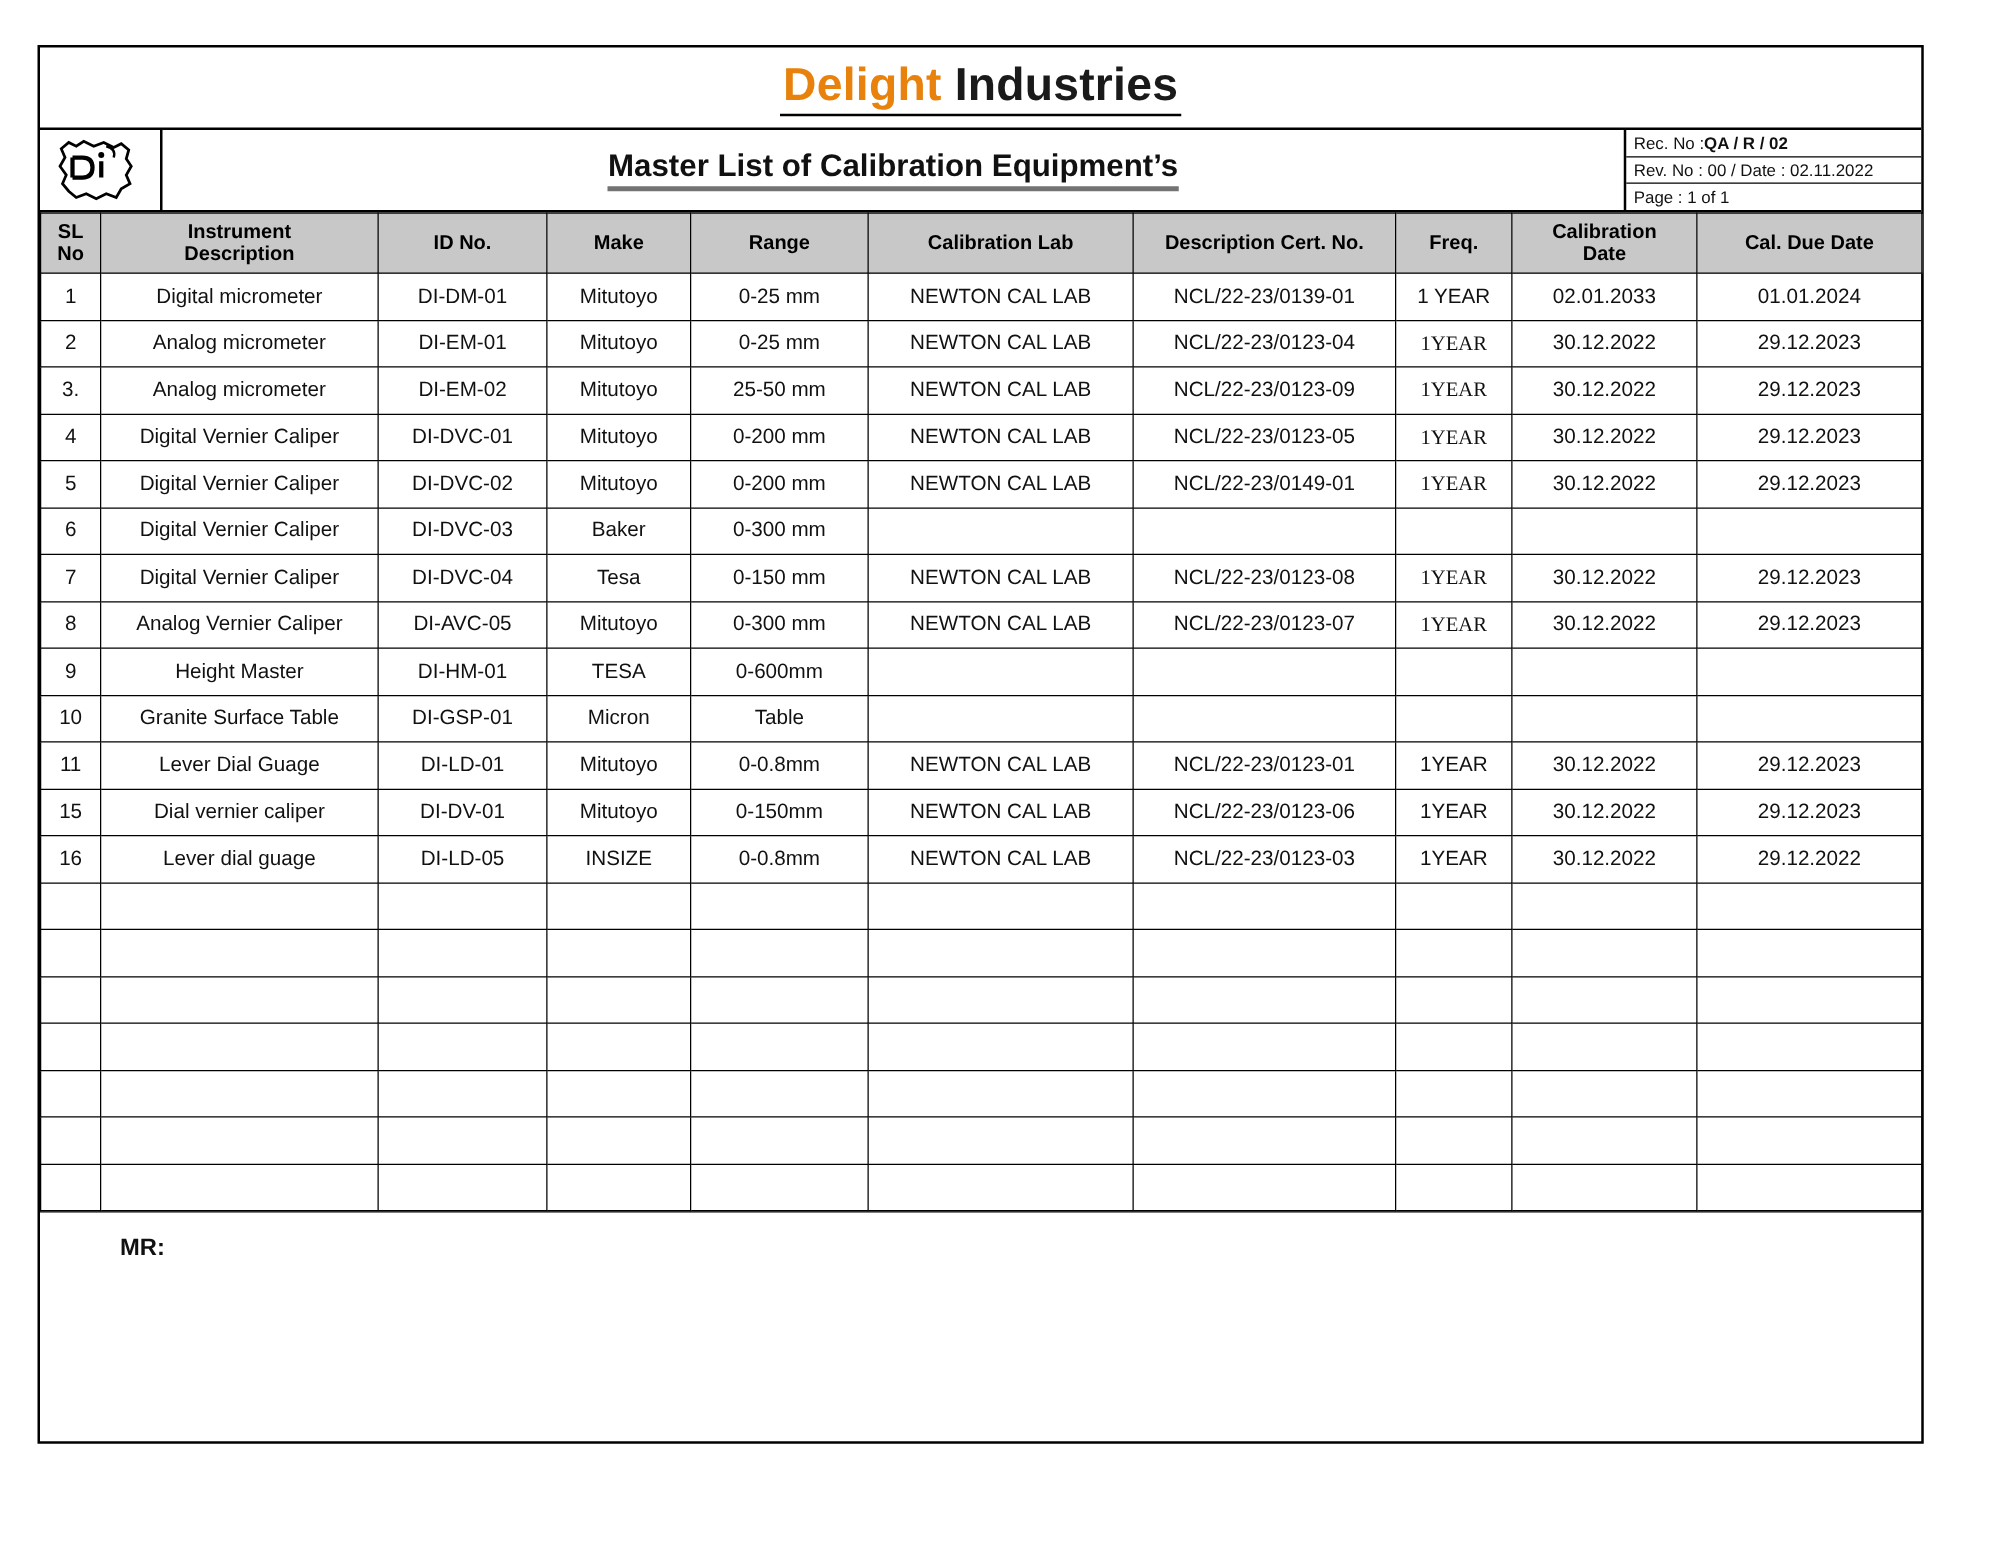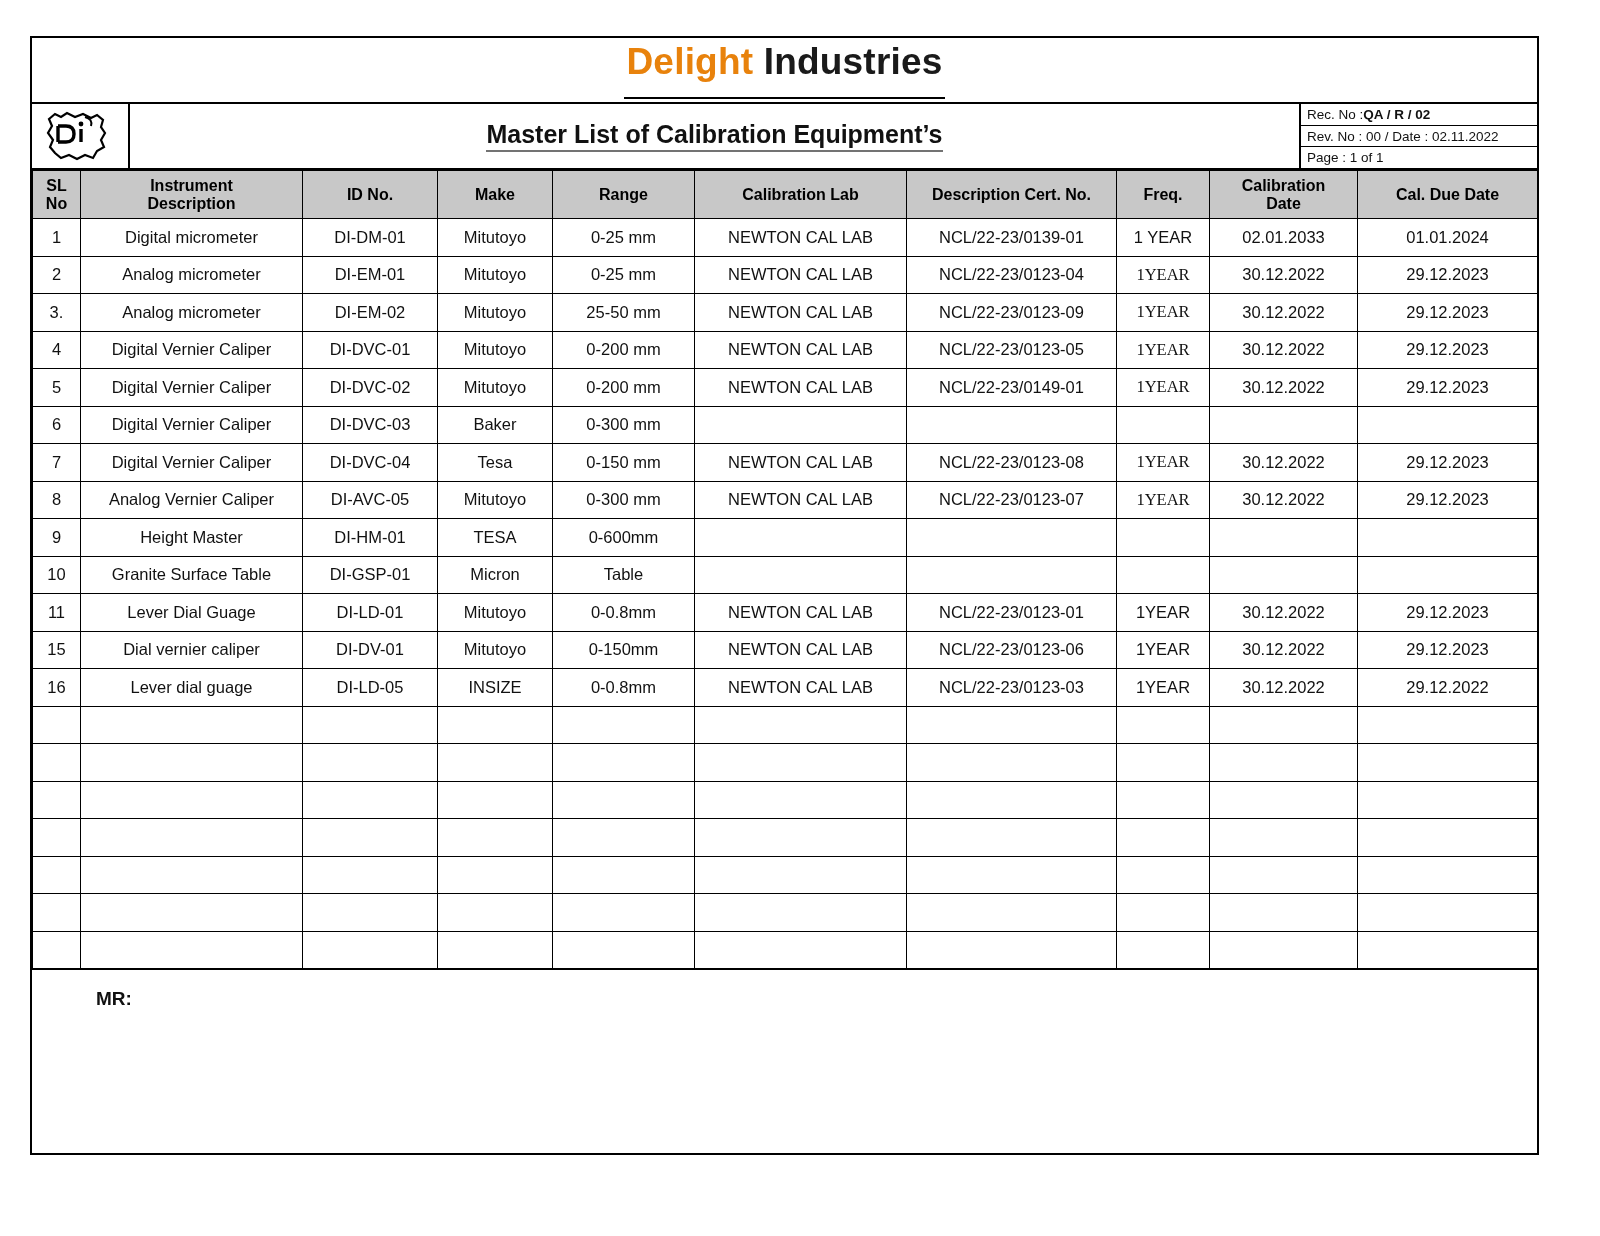--- a/index.html
+++ b/index.html
@@ -31,21 +31,21 @@
     display: flex;
     align-items: center;
     justify-content: center;
     box-sizing: border-box;
   }
   .company-title {
     font-size: 37px;
     font-weight: bold;
     letter-spacing: .2px;
     border-bottom: 2px solid #000;
-    padding: 0 2px 14px 2px;
+    padding: 0 2px 1px 2px;
     line-height: 1.15;
   }
   .company-title .w1 { color: #E8820C; }
   .company-title .w2 { color: #1a1a1a; }
 
   
   .header-band {
     height: 66px;
     display: flex;
     border-bottom: 2px solid #000;
@@ -67,21 +67,21 @@
   .doc-title-cell {
     flex: 1;
     display: flex;
     align-items: center;
     justify-content: center;
     box-sizing: border-box;
   }
   .doc-title {
     font-size: 25px;
     font-weight: bold;
-    border-bottom: 2px solid #737373;
+    border-bottom: 4px solid #737373;
     padding-bottom: 1px;
     color: #111;
   }
   .rec-cell {
     width: 238px;
     border-left: 2px solid #000;
     display: flex;
     flex-direction: column;
     box-sizing: border-box;
   }

